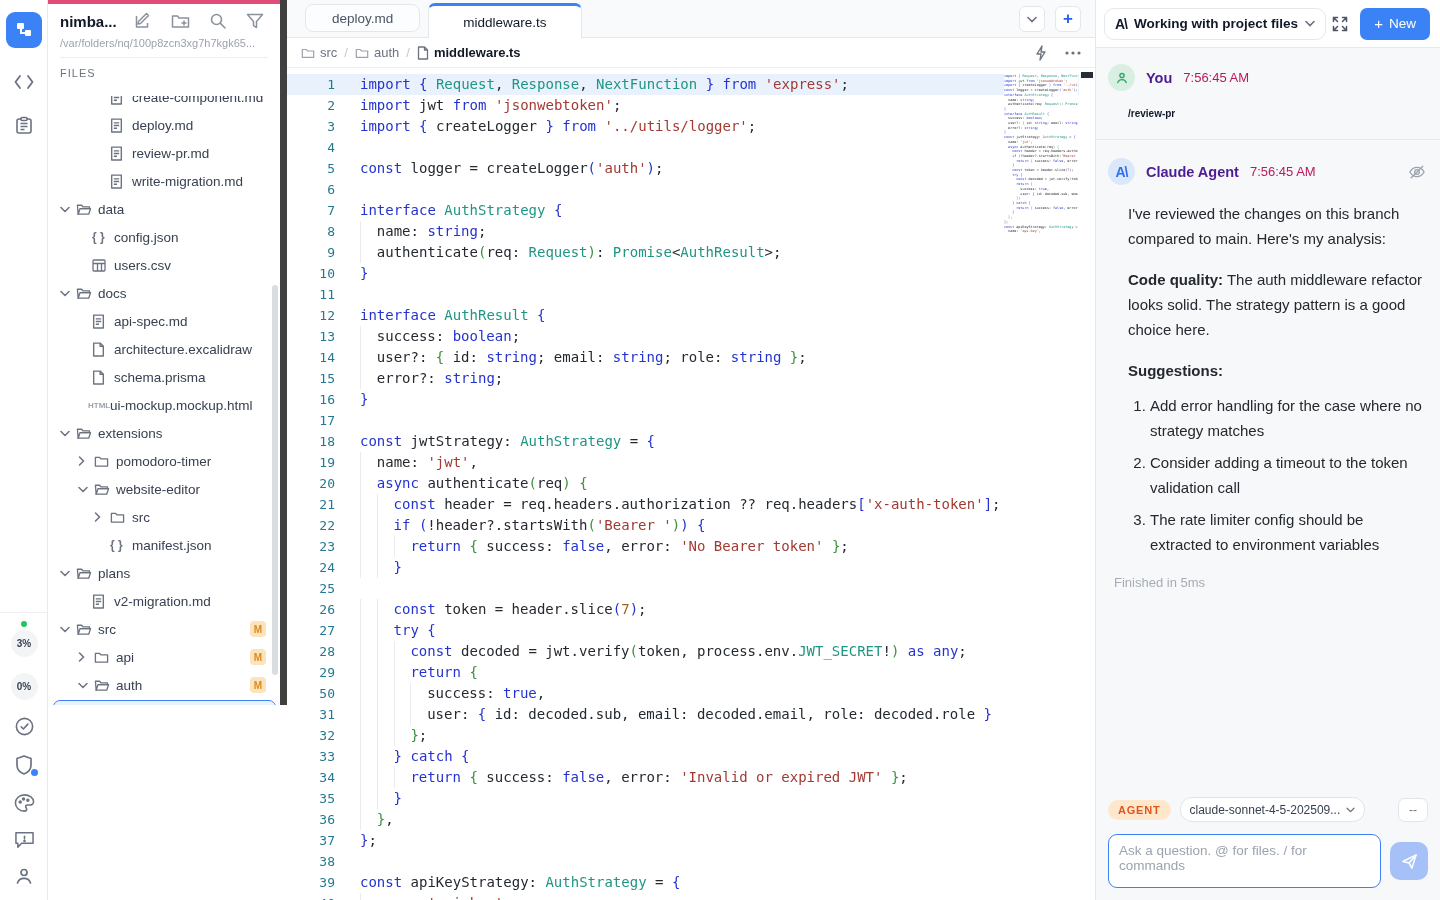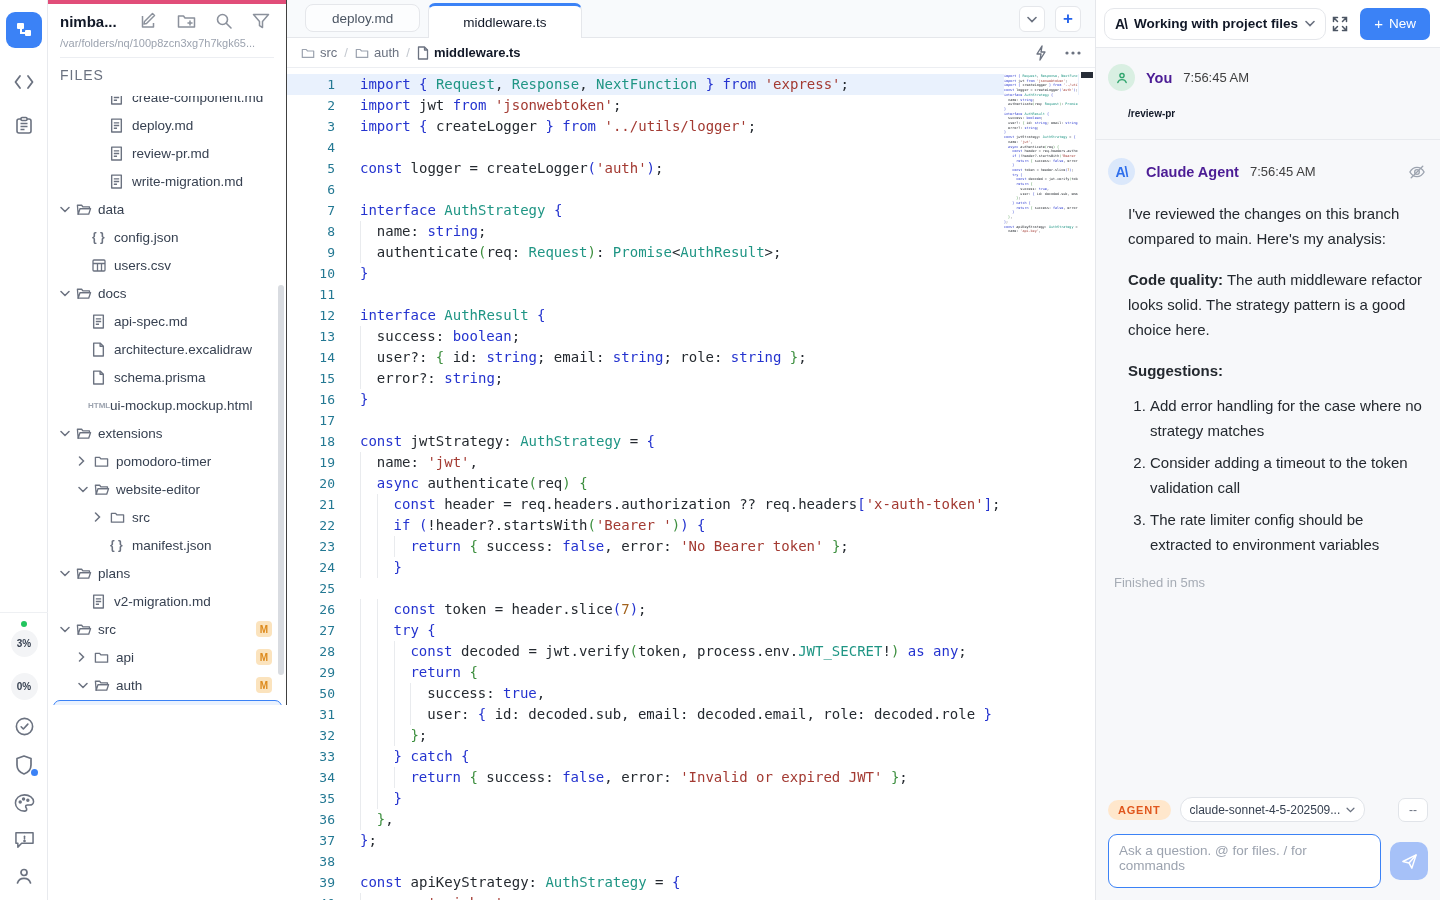--- a/index.html
+++ b/index.html
@@ -15,30 +15,30 @@
   .rail .ricon { margin-top:26px; color:#6b7280; }
   .rail-bottom { position:absolute; bottom:0; left:0; width:48px; border-top:1px solid #eef0f3;
     display:flex; flex-direction:column; align-items:center; padding:6px 0 10px; }
   .gauge { width:27px; height:27px; border-radius:50%; background:#f3f4f6; color:#374151;
     font-size:10px; font-weight:bold; display:flex; align-items:center; justify-content:center; margin-bottom:16px;}
   .greendot { width:6px; height:6px; border-radius:3px; background:#22c55e; margin:2px 0 3px; }
   .rb-icon { color:#6b7280; margin-bottom:17px; position:relative; }
   .bluedot { position:absolute; right:-4px; bottom:0; width:7px; height:7px; border-radius:4px; background:#3b82f6; }
 
   
-  .sidebar { width:239px; flex:0 0 239px; background:#fff; border-right:1px solid #404040;
+  .sidebar { width:239px; flex:0 0 239px; background:#fff; border-right:7px solid #404040;
     position:relative; height:705px; overflow:hidden; }
   .sidebar .accent { height:4px; background:#e14d79; }
   .sb-head { padding:8px 12px 0 12px; }
   .sb-row1 { display:flex; align-items:center; }
   .sb-title { font-weight:bold; font-size:15px; color:#111827; margin-right:auto; }
   .sb-tools { display:flex; gap:19px; align-items:center; color:#8b919c; margin-right:4px;}
   .sb-path { font-size:11px; color:#9ca3af; margin-top:7px; white-space:nowrap; overflow:hidden; text-overflow:ellipsis; }
   .sb-div { border-bottom:1px solid #eceef2; margin-top:8px; }
-  .files-label { font-size:14px; letter-spacing:1px; color:#6b7280; padding:9px 12px 4px; }
+  .files-label { font-size:11px; letter-spacing:1px; color:#6b7280; padding:9px 12px 4px; }
   .tree { position:absolute; top:96px; bottom:0; left:0; right:0; overflow:hidden; }
   .tree-row { height:28px; display:flex; align-items:center; position:relative; font-size:13.5px; color:#374151; }
   .tree-row.partial { margin-top:-13px; }
   .tree-row .chev { width:16px; color:#6b7280; display:flex; align-items:center; }
   .tree-row .ticon { width:22px; display:flex; align-items:center; color:#6b7280; flex:0 0 22px;}
   .tree-row .lbl { white-space:nowrap; }
   .tree-row.selected::before { content:""; position:absolute; left:5px; right:4px; top:1px; bottom:1px;
     background:#eaf2fe; border:1.5px solid #3b82f6; border-radius:7px; }
   .tree-row > * { position:relative; }
   .mbadge { position:absolute; right:14px; width:16px; height:16px; border-radius:4px;
@@ -99,21 +99,21 @@
   .chev-d { color:#6b7280; }
   .expand { margin-left:auto; color:#4b5563; }
   .new-btn { margin-left:12px; height:32px; background:#3b82f6; color:#fff; border:none; border-radius:7px;
     font-size:13.5px; padding:0 14px; display:flex; align-items:center; gap:6px; }
   .chat-body { flex:1; overflow:hidden; position:relative; padding:16px 14px 0 12px; }
   .msg-head { display:flex; align-items:center; gap:11px; }
   .avatar { width:27px; height:27px; border-radius:50%; display:flex; align-items:center; justify-content:center; }
   .avatar.you { background:#d9efe2; color:#2fa56d; }
   .avatar.claude { background:#dbe8fb; }
   .msg-name { font-weight:bold; font-size:14.5px; color:#4c1d95; }
-  .msg-time { font-size:13px; color:#404040; }
+  .msg-time { font-size:13px; color:#be185d; }
   .you-cmd { font-weight:bold; font-size:10px; margin:17px 0 0 20px; color:#111827;}
   .msg-div { border-bottom:1px solid #e8eaee; margin:20px -14px 18px -12px; }
   .eyeoff { margin-left:auto; color:#9ca3af; }
   .agent-body { margin:4px 0 0 20px; width:295px; font-size:15px; line-height:25px; color:#24292f; }
   .agent-body p { margin-top:16px; }
   .agent-body b { font-weight:bold; }
   .agent-body ol { margin:10px 0 0 22px; }
   .agent-body li { margin-top:7px; }
   .finished { font-size:13px; color:#a6acb5; margin:18px 0 0 6px; }
   .chat-bottom { padding:10px 12px 12px; }

